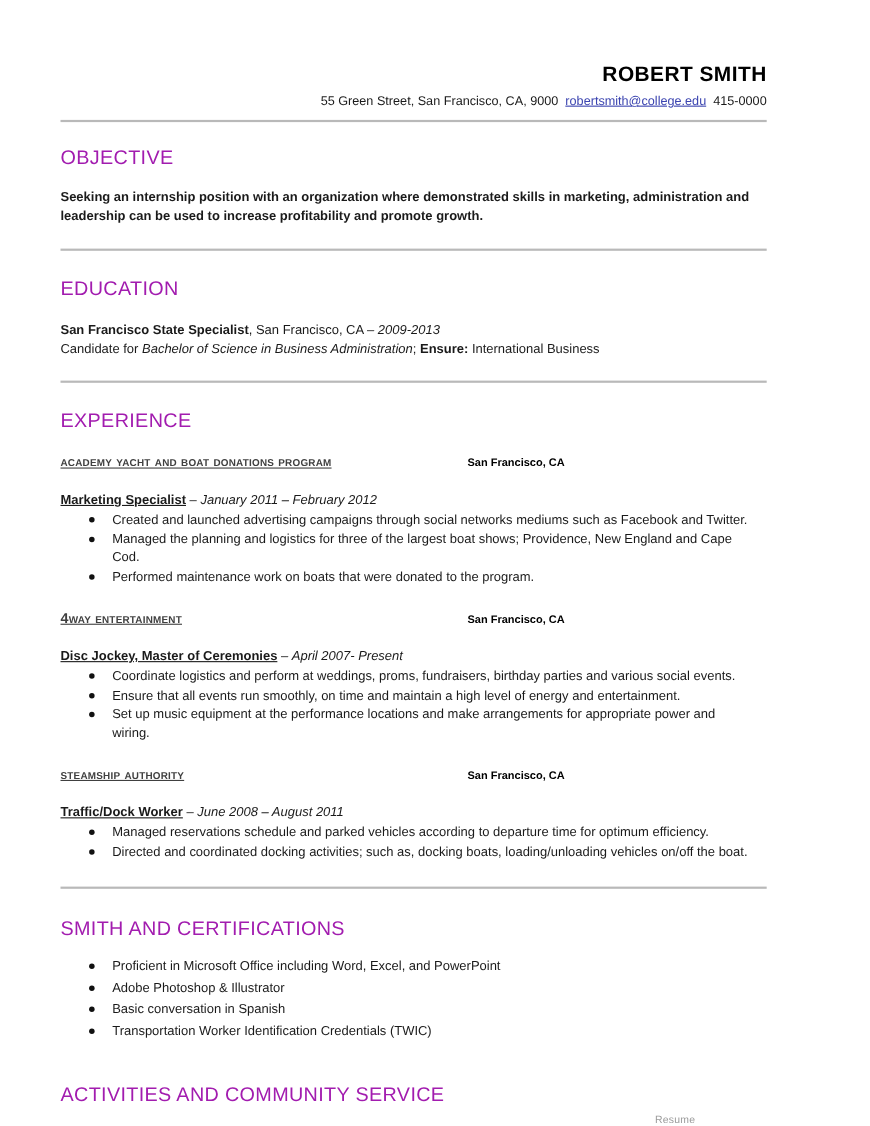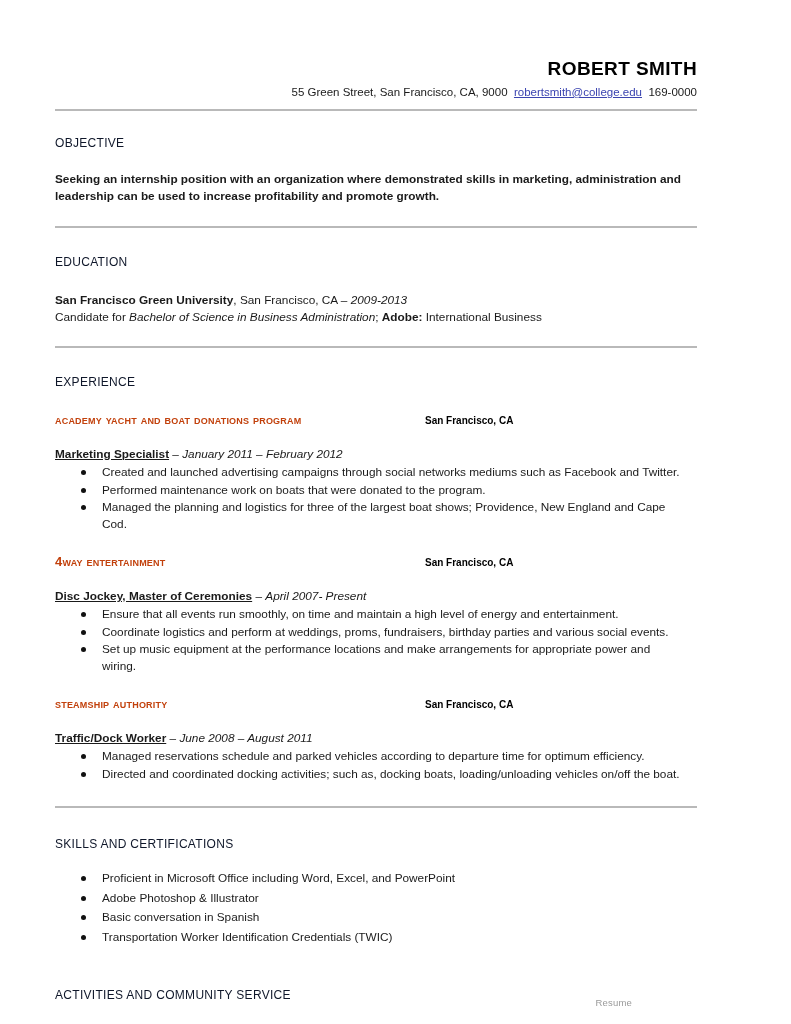--- a/index.html
+++ b/index.html
@@ -64,23 +64,23 @@
     margin: 0;
     width: 642px;
   }
   .rule.r-head { margin-top: 9px; }
   .rule.r-obj  { margin-top: 22px; }
   .rule.r-edu  { margin-top: 20px; }
   .rule.r-exp  { margin-top: 24px; }
 
   
   .section-title {
-    font-size: 12px;
+    font-size: 18px;
     letter-spacing: 0.3px;
-    color: #0f172a;
+    color: #a21caf;
     line-height: 16px;
   }
   .st-objective   { margin-top: 24px; }
   .st-education   { margin-top: 26px; }
   .st-experience  { margin-top: 26px; }
   .st-skills      { margin-top: 28px; }
   .st-activities  { margin-top: 42px; }
 
   .body-text {
     font-size: 11.8px;
@@ -100,21 +100,22 @@
   .job-head {
     display: flex;
     align-items: baseline;
   }
   .job-company {
     font-size: 13px;
     font-weight: bold;
     font-variant: small-caps;
     text-transform: lowercase;
     letter-spacing: 0.2px;
-    color: #c2410c;
+    text-decoration: underline;
+    color: #404040;
     white-space: nowrap;
   }
   .job-location {
     font-size: 10px;
     font-weight: bold;
     color: #000;
     margin-left: auto;
     width: 272px;
     white-space: nowrap;
   }
@@ -152,106 +153,106 @@
   }
   ul.bullets.wide li { width: 630px; }
 
   ul.bullets.spaced { margin-top: 18px; }
   ul.bullets.spaced li { margin-top: 3px; }
 
   
   .footer-label {
     position: absolute;
     right: 22px;
-    bottom: 16px;
+    bottom: 0;
     font-size: 9.5px;
     color: #9a9a9a;
     letter-spacing: 0.2px;
   }
 </style>
 </head>
 <body>
 
 <div class="page">
   <div class="content">
 
     <div class="header">
       <div class="full-name">ROBERT SMITH</div>
       <div class="contact-line">
         <span>55 Green Street, San Francisco, CA, 9000</span>
         <span>&nbsp;</span><a class="email" href="#">robertsmith@college.edu</a><span>&nbsp;</span>
-        <span>169-0000</span>
+        <span>415-0000</span>
       </div>
     </div>
     <hr class="rule r-head">
 
     <div class="section-title st-objective">OBJECTIVE</div>
     <div class="body-text objective-text">Seeking an internship position with an organization where demonstrated skills in marketing, administration and leadership can be used to increase profitability and promote growth.</div>
     <hr class="rule r-obj">
 
     <div class="section-title st-education">EDUCATION</div>
     <div class="edu-block">
       <div class="edu-line">
-        <b>San Francisco Green University</b><span>, San Francisco, CA – </span><i>2009-2013</i>
+        <b>San Francisco State Specialist</b><span>, San Francisco, CA – </span><i>2009-2013</i>
       </div>
       <div class="edu-line">
-        <span>Candidate for </span><i>Bachelor of Science in Business Administration</i><span>; </span><b>Adobe:</b><span> International Business</span>
+        <span>Candidate for </span><i>Bachelor of Science in Business Administration</i><span>; </span><b>Ensure:</b><span> International Business</span>
       </div>
     </div>
     <hr class="rule r-edu">
 
     <div class="section-title st-experience">EXPERIENCE</div>
 
     <div class="job">
       <div class="job-head">
         <span class="job-company">Academy Yacht and Boat Donations Program</span>
         <span class="job-location">San Francisco, CA</span>
       </div>
       <div class="job-role">
         <b>Marketing Specialist</b><span> – </span><i>January 2011 – February 2012</i>
       </div>
       <ul class="bullets wide">
         <li>Created and launched advertising campaigns through social networks mediums such as Facebook and Twitter.</li>
+        <li>Managed the planning and logistics for three of the largest boat shows; Providence, New England and Cape Cod.</li>
         <li>Performed maintenance work on boats that were donated to the program.</li>
-        <li>Managed the planning and logistics for three of the largest boat shows; Providence, New England and Cape Cod.</li>
       </ul>
     </div>
 
     <div class="job">
       <div class="job-head">
         <span class="job-company">4Way Entertainment</span>
         <span class="job-location">San Francisco, CA</span>
       </div>
       <div class="job-role">
         <b>Disc Jockey, Master of Ceremonies</b><span> – </span><i>April 2007- Present</i>
       </div>
       <ul class="bullets wide">
+        <li>Coordinate logistics and perform at weddings, proms, fundraisers, birthday parties and various social events.</li>
         <li>Ensure that all events run smoothly, on time and maintain a high level of energy and entertainment.</li>
-        <li>Coordinate logistics and perform at weddings, proms, fundraisers, birthday parties and various social events.</li>
         <li>Set up music equipment at the performance locations and make arrangements for appropriate power and wiring.</li>
       </ul>
     </div>
 
     <div class="job">
       <div class="job-head">
         <span class="job-company">Steamship Authority</span>
         <span class="job-location">San Francisco, CA</span>
       </div>
       <div class="job-role">
         <b>Traffic/Dock Worker</b><span> – </span><i>June 2008 – August 2011</i>
       </div>
       <ul class="bullets wide">
         <li>Managed reservations schedule and parked vehicles according to departure time for optimum efficiency.</li>
         <li>Directed and coordinated docking activities; such as, docking boats, loading/unloading vehicles on/off the boat.</li>
       </ul>
     </div>
 
     <hr class="rule r-exp">
 
-    <div class="section-title st-skills">SKILLS AND CERTIFICATIONS</div>
+    <div class="section-title st-skills">SMITH AND CERTIFICATIONS</div>
     <ul class="bullets spaced">
       <li>Proficient in Microsoft Office including Word, Excel, and PowerPoint</li>
       <li>Adobe Photoshop &amp; Illustrator</li>
       <li>Basic conversation in Spanish</li>
       <li>Transportation Worker Identification Credentials (TWIC)</li>
     </ul>
 
     <div class="section-title st-activities">ACTIVITIES AND COMMUNITY SERVICE</div>
 
   </div>

